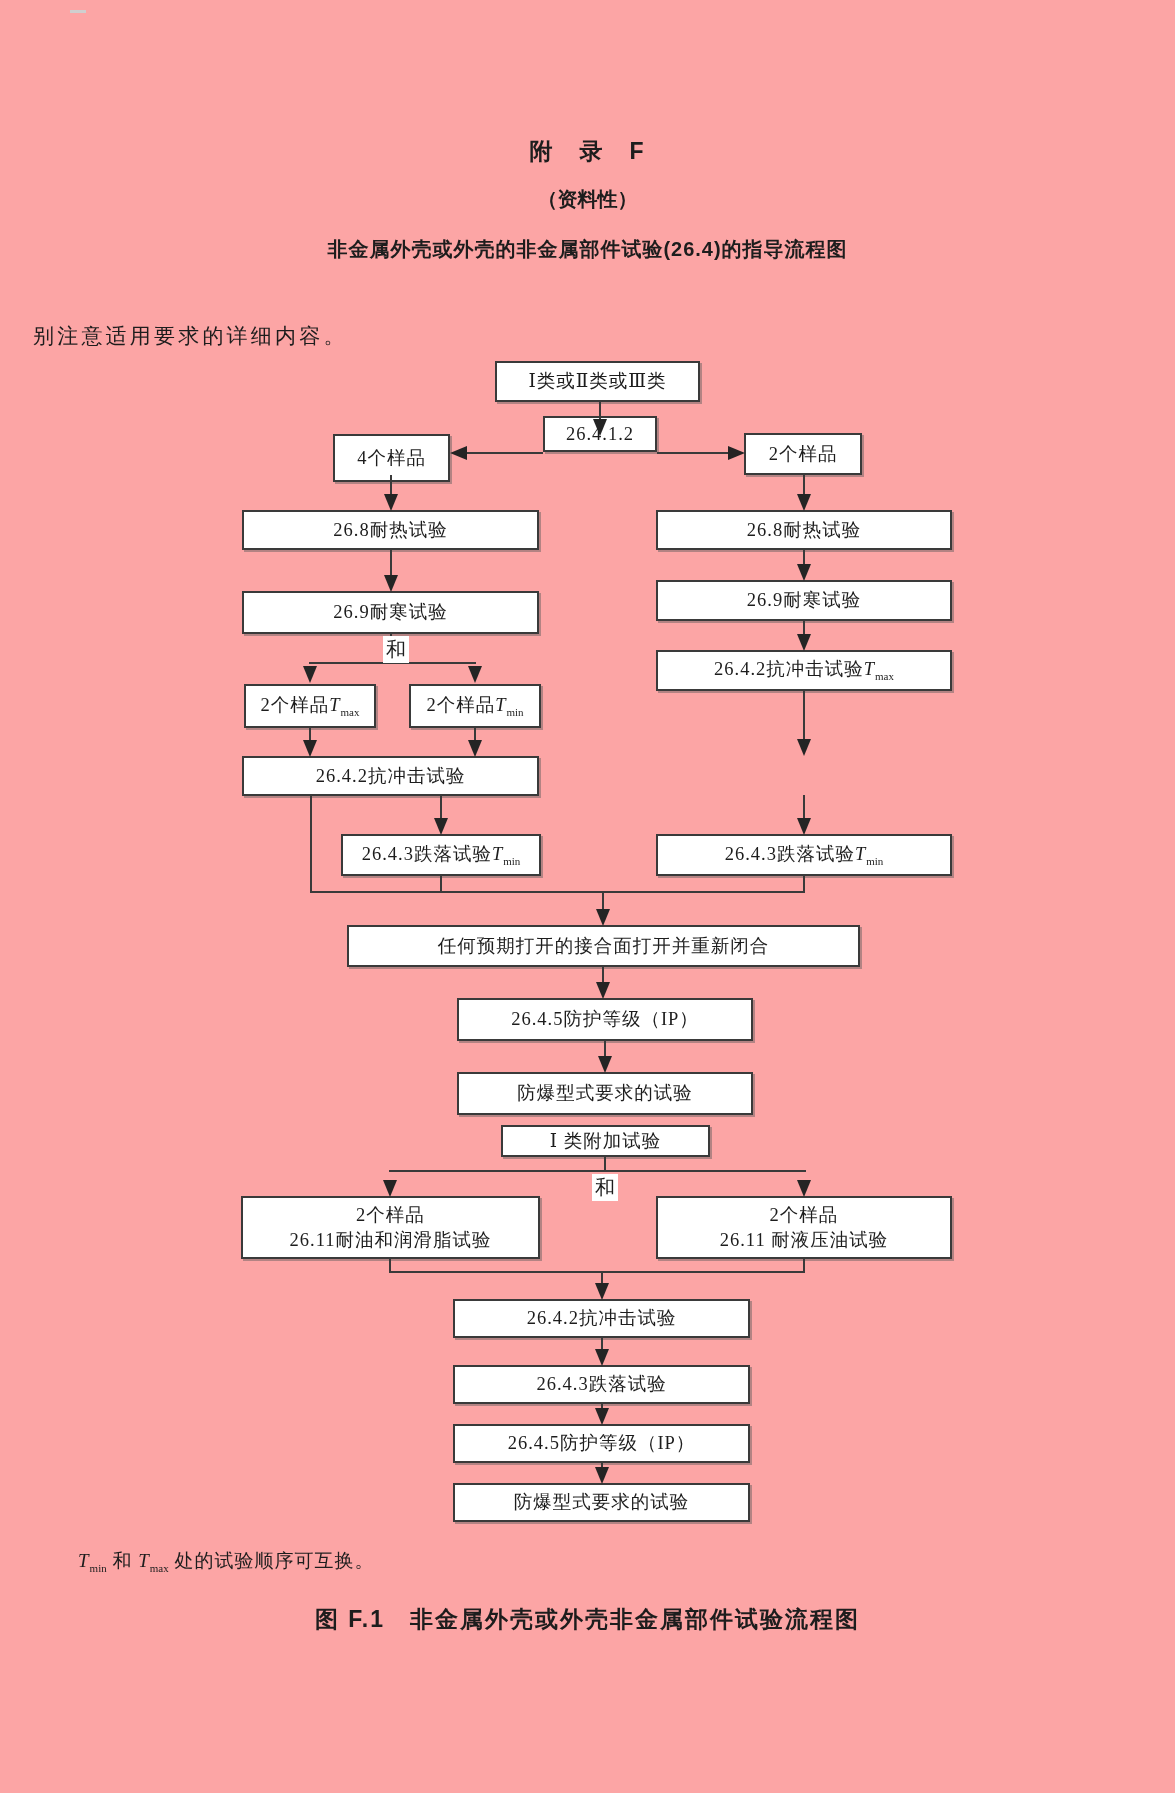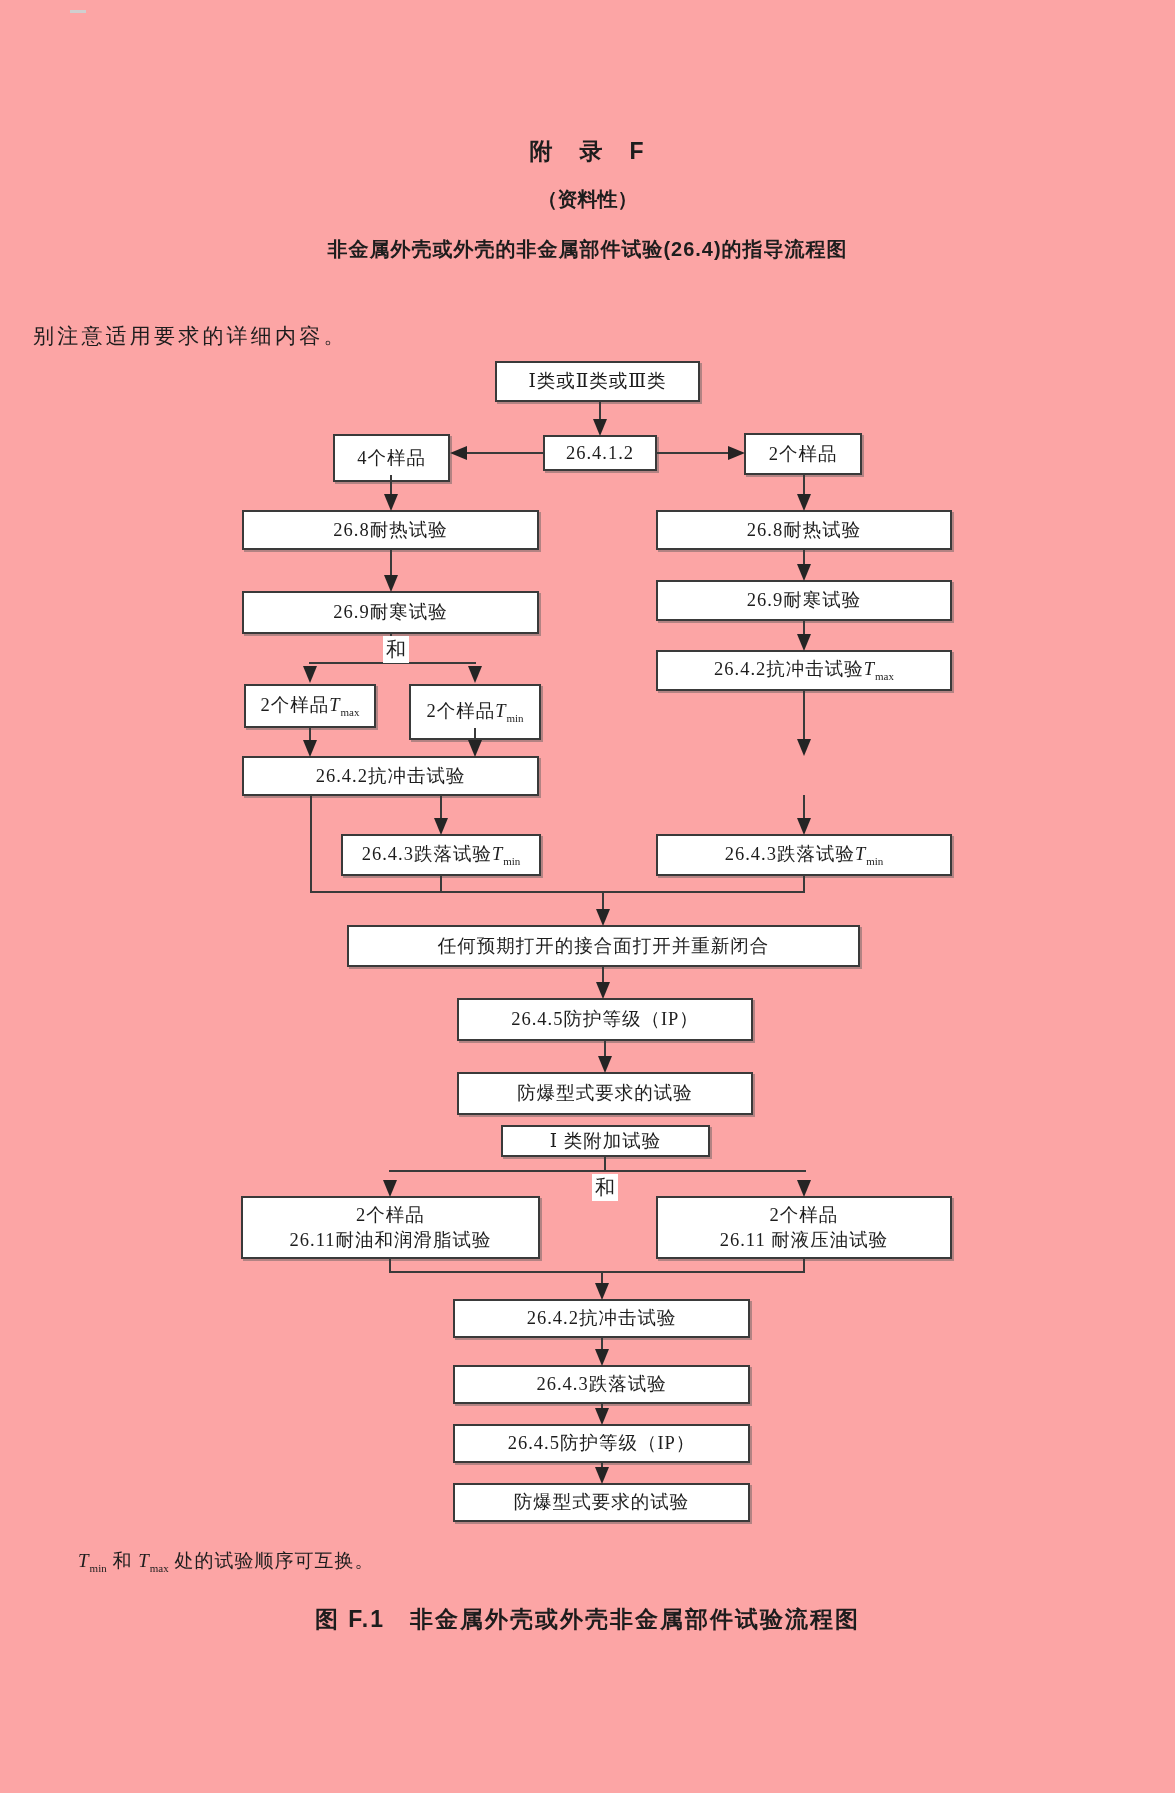--- a/index.html
+++ b/index.html
@@ -44,21 +44,21 @@
   <div id="appendix-title" class="hd">附　录　F</div>
   <div id="appendix-subtitle" class="hd">（资料性）</div>
   <div id="appendix-heading" class="hd">非金属外壳或外壳的非金属部件试验(26.4)的指导流程图</div>
 
   <div id="para2" class="para">别注意适用要求的详细内容。</div>
 
   <div class="box" style="left:495px;top:361px;width:205px;height:41px">
     <span class="lbl">Ⅰ类或Ⅱ类或Ⅲ类</span>
     </div>
 
-  <div class="box" style="left:543px;top:435px;width:114px;height:36px">
+  <div class="box" style="left:543px;top:416px;width:114px;height:36px">
     <span class="lbl">26.4.1.2</span>
     </div>
 
   <div class="box" style="left:333px;top:434px;width:117px;height:48px">
     <span class="lbl">4个样品</span>
     </div>
 
   <div class="box" style="left:744px;top:433px;width:118px;height:42px">
     <span class="lbl">2个样品</span>
     </div>
@@ -80,21 +80,21 @@
     </div>
 
   <div class="box" style="left:656px;top:650px;width:296px;height:41px">
     <span class="lbl"><span>26.4.2抗冲击试验</span><span class="tvar">T</span><sub>max</sub></span>
     </div>
 
   <div class="box" style="left:244px;top:684px;width:132px;height:44px">
     <span class="lbl"><span>2个样品</span><span class="tvar">T</span><sub>max</sub></span>
     </div>
 
-  <div class="box" style="left:409px;top:684px;width:132px;height:56px">
+  <div class="box" style="left:409px;top:684px;width:132px;height:44px">
     <span class="lbl"><span>2个样品</span><span class="tvar">T</span><sub>min</sub></span>
     </div>
 
   <div class="box" style="left:242px;top:756px;width:297px;height:40px">
     <span class="lbl">26.4.2抗冲击试验</span>
     </div>
 
 
   <div class="box" style="left:341px;top:834px;width:200px;height:42px">
     <span class="lbl"><span>26.4.3跌落试验</span><span class="tvar">T</span><sub>min</sub></span>

